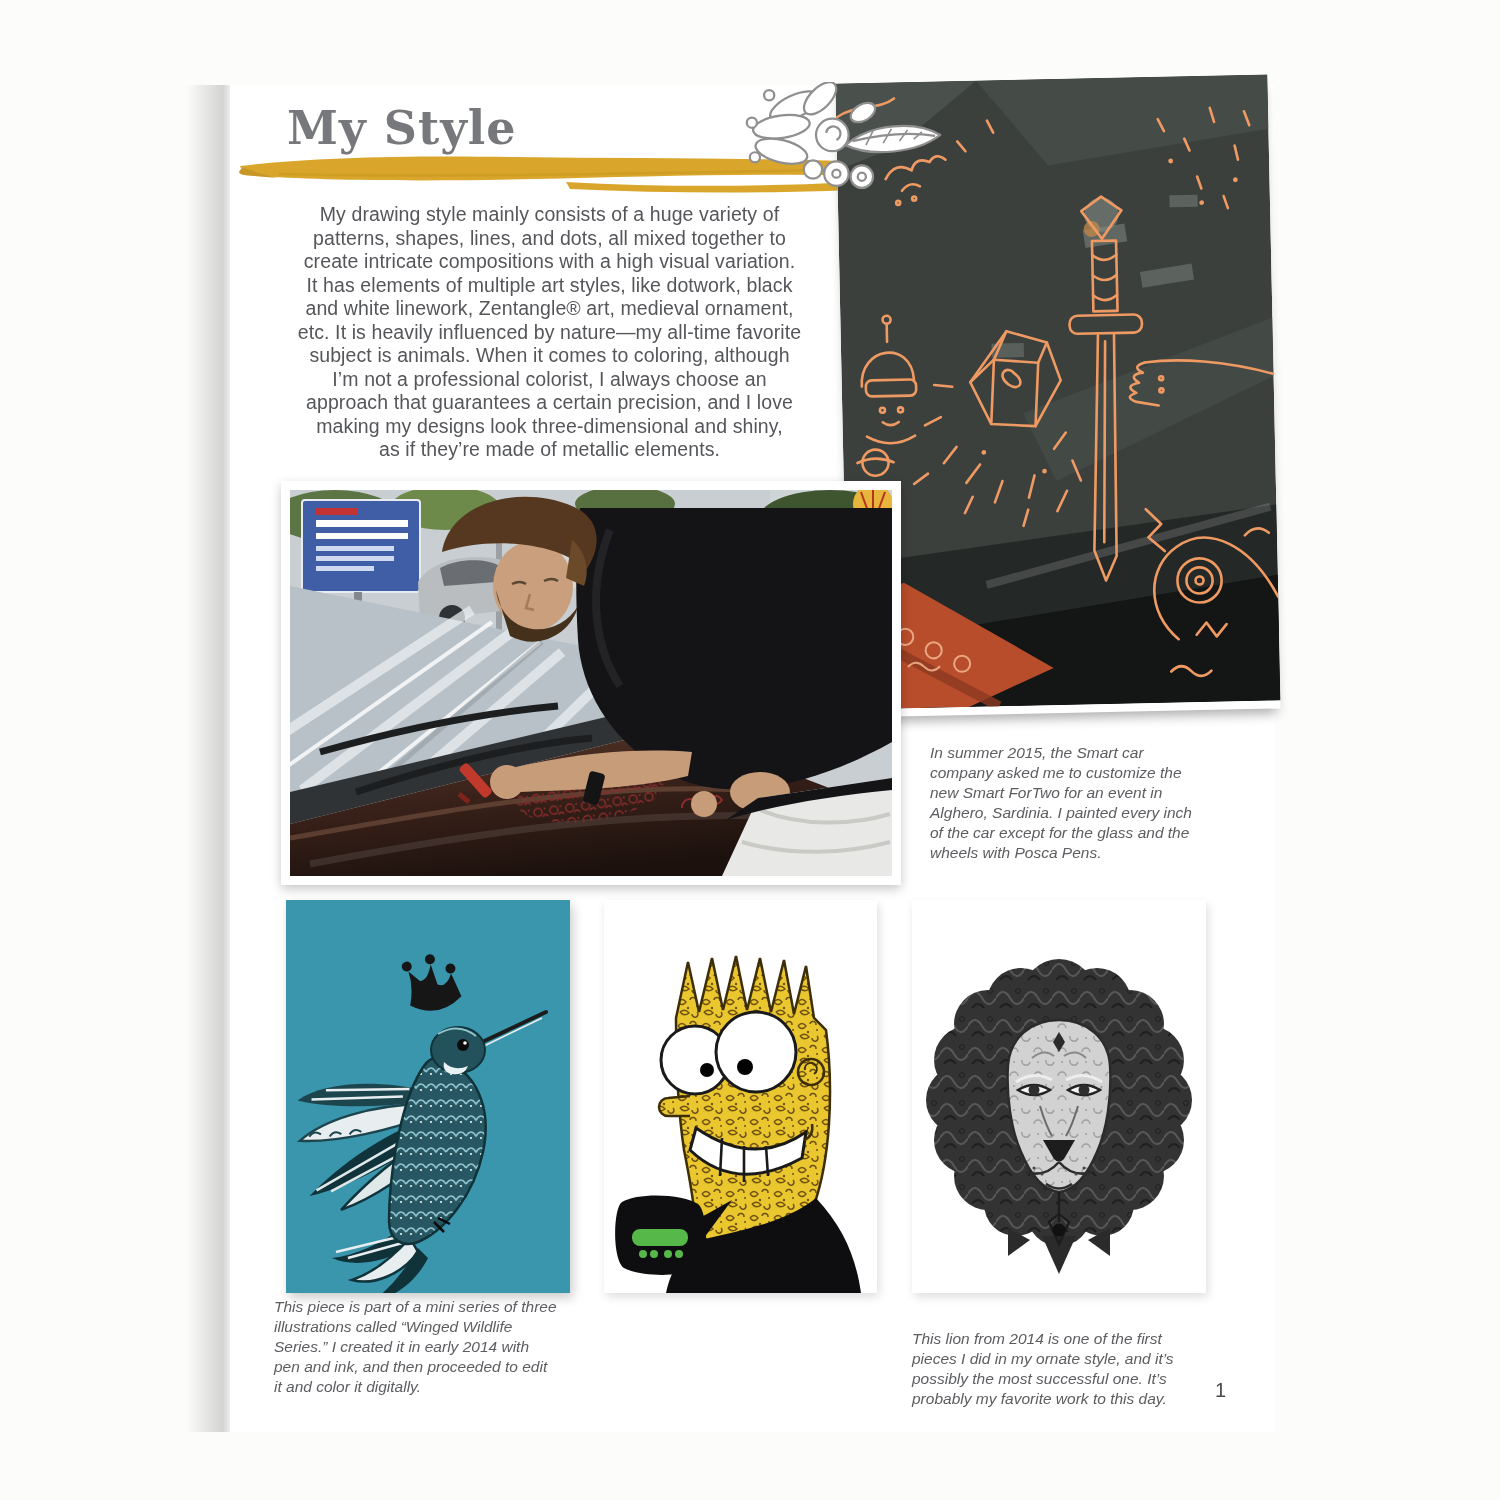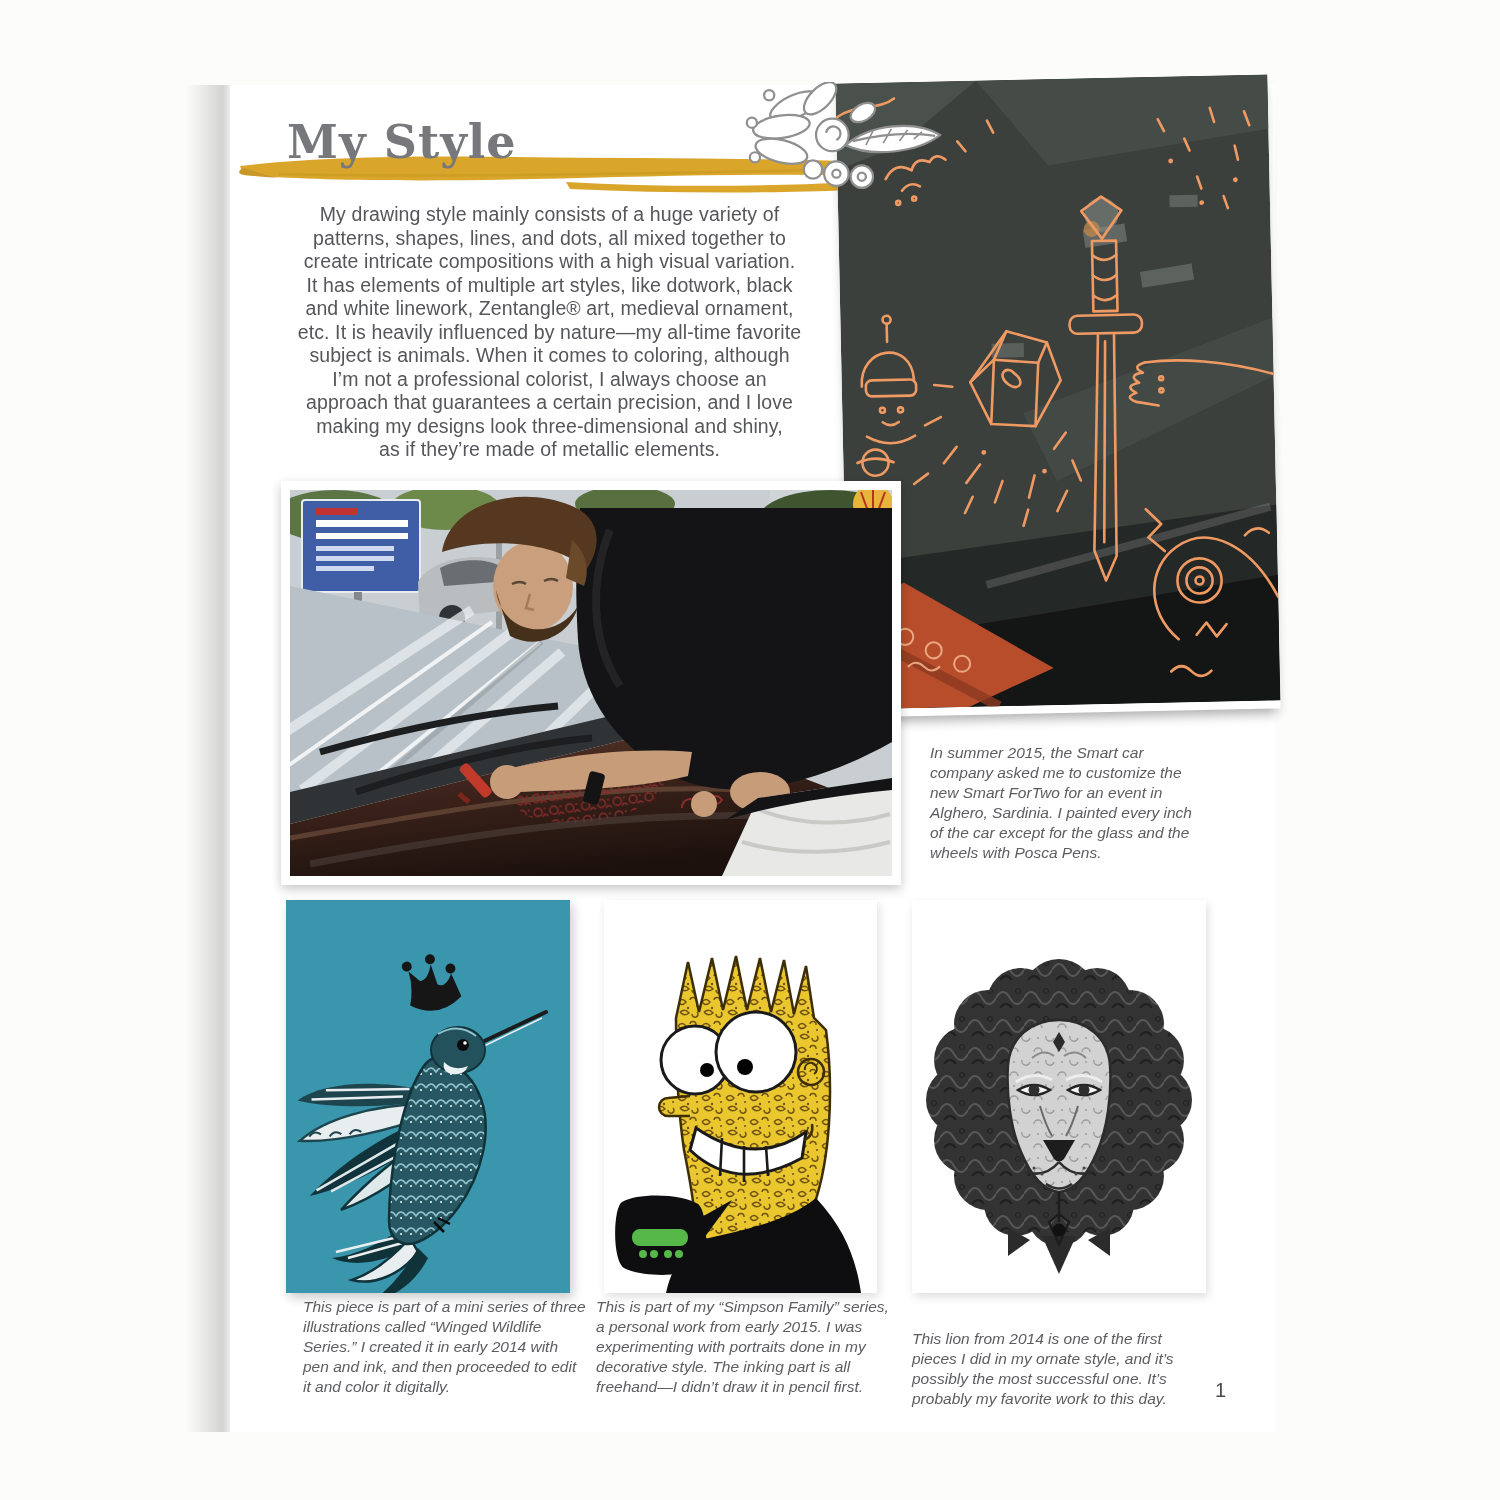--- a/index.html
+++ b/index.html
@@ -1,39 +1,39 @@
 <!DOCTYPE html>
 <html><head>
 <meta charset="utf-8">
 <style>
   html,body{margin:0;padding:0;background:#fbfbfa;}
   .canvas{position:relative;width:1500px;height:1500px;background:#fcfcfb;overflow:hidden;
           font-family:"Liberation Sans",sans-serif;}
   .page{position:absolute;left:230px;top:85px;width:1045px;height:1347px;background:#ffffff;}
   .spine-shadow{position:absolute;left:186px;top:85px;width:46px;height:1347px;
     background:linear-gradient(to right, rgba(0,0,0,0) 0%, rgba(0,0,0,0.16) 80%, rgba(0,0,0,0.03) 100%);}
-  .page-title{position:absolute;left:57px;top:30px;z-index:3;
+  .page-title{position:absolute;left:57px;top:16px;z-index:3;
     font-family:"DejaVu Serif",serif;font-weight:bold;font-size:46px;color:#77787b;letter-spacing:1px;}
   .brush{position:absolute;left:4px;top:66px;z-index:1;}
   .intro{position:absolute;left:57px;top:118px;width:525px;z-index:2;
     font-size:19.5px;line-height:23.5px;color:#55565a;white-space:pre-line;letter-spacing:.1px;text-align:center;}
   .artist-photo{position:absolute;left:51px;top:396px;width:620px;height:404px;background:#fff;
     padding:9px;box-sizing:border-box;box-shadow:0 4px 10px rgba(0,0,0,.22);z-index:2;}
   .smart-photo{position:absolute;left:612px;top:-6px;width:432px;height:634px;background:#fff;
     padding:0 0 8px 0;box-sizing:border-box;transform:rotate(-1.2deg);transform-origin:50% 50%;
     box-shadow:0 9px 12px -4px rgba(0,0,0,.32);z-index:1;}
   .flower{position:absolute;left:508px;top:-3px;width:210px;height:112px;z-index:4;}
   .caption{font-style:italic;color:#5c5d60;font-size:15.5px;line-height:20px;white-space:pre-line;}
   .caption-right{position:absolute;left:700px;top:658px;width:285px;}
   .card{position:absolute;top:815px;height:393px;}
   .card-humm{left:56px;width:284px;box-shadow:3px 5px 10px rgba(0,0,0,.20);}
   .card-bart{left:374px;width:273px;background:#fff;box-shadow:2px 4px 9px rgba(0,0,0,.13);}
   .card-lion{left:682px;width:294px;background:#fff;box-shadow:2px 4px 9px rgba(0,0,0,.13);}
   .card svg{display:block;}
-  .cap1{position:absolute;left:73px;top:1212px;width:308px;}
+  .cap1{position:absolute;left:44px;top:1212px;width:308px;}
   .cap2{position:absolute;left:366px;top:1212px;width:308px;}
   .cap3{position:absolute;left:682px;top:1212px;width:300px;margin-top:32px;}
   .page-number{position:absolute;left:985px;top:1294px;font-size:20px;color:#4a4b4d;}
 </style>
 </head>
 <body>
 
 <div class="canvas">
   <div class="spine-shadow"></div>
 
@@ -452,25 +452,20 @@
         <path d="M137 322 l10 -8 10 8 -10 22 z" fill="none" stroke="#1D1D1D" stroke-width="2.5"></path>
         <circle cx="147" cy="330" r="6.5" fill="#111111"></circle>
       </svg>
     </div>
 
     <div class="caption cap1">This piece is part of a mini series of three
 illustrations called “Winged Wildlife
 Series.” I created it in early 2014 with
 pen and ink, and then proceeded to edit
 it and color it digitally.</div>
-    <div class="caption cap2">This is part of my “Simpson Family” series,
-a personal work from early 2015. I was
-experimenting with portraits done in my
-decorative style. The inking part is all
-freehand—I didn’t draw it in pencil first.</div>
     <div class="caption cap3">This lion from 2014 is one of the first
 pieces I did in my ornate style, and it’s
 possibly the most successful one. It’s
 probably my favorite work to this day.</div>
 
     <div class="page-number">1</div>
   </div>
 </div>
 
 </body></html>

